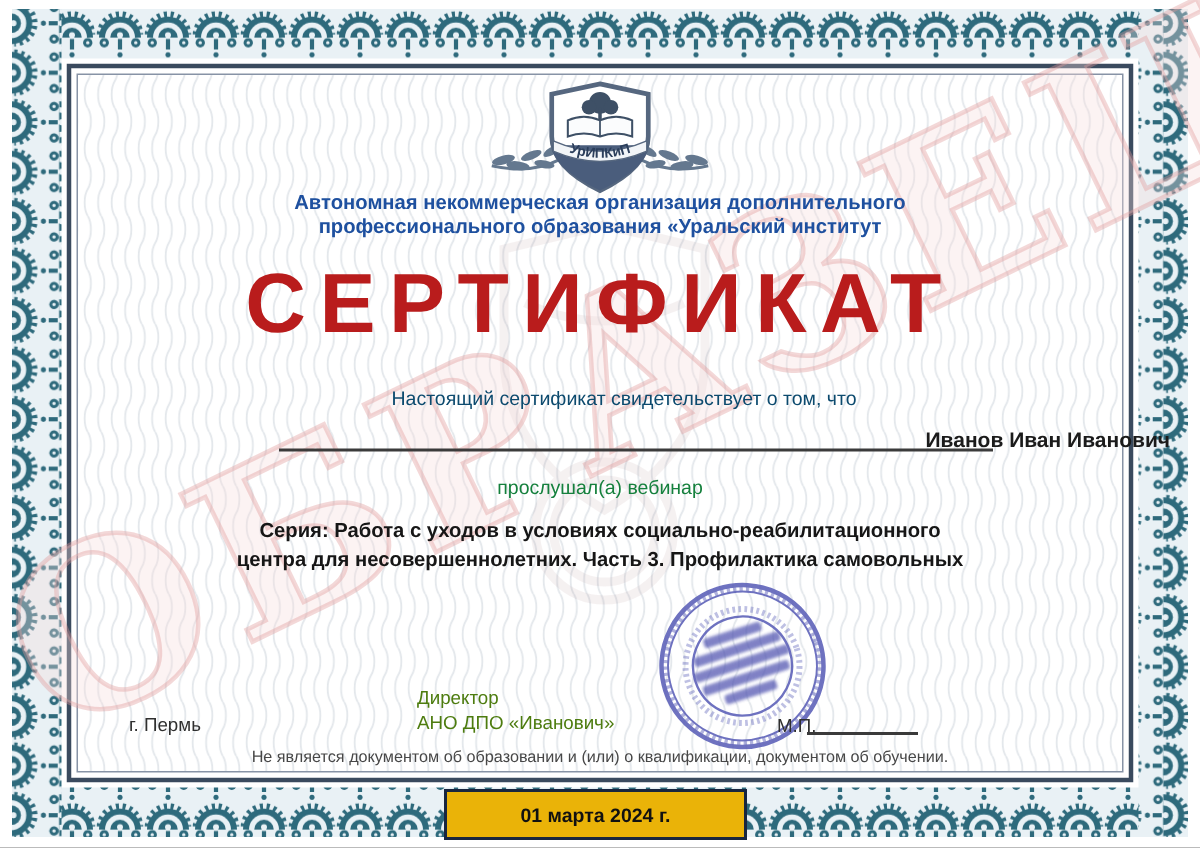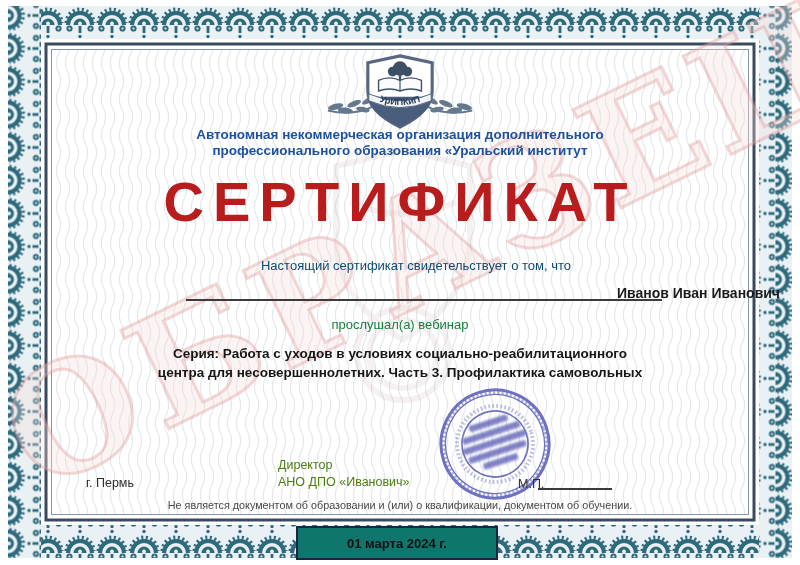--- a/index.html
+++ b/index.html
@@ -40,21 +40,21 @@
     font-size:13.5px; font-weight:bold; line-height:19px; color:#161616;
   }
   .stamp { left:437px; top:386px; z-index:3; opacity:0.88; }
   .city { left:62px; top:476px; font-size:12.5px; color:#2f2f2f; z-index:4;padding-left:24px; }
   .director { left:266px; top:457px; font-size:12.5px; line-height:16.5px; color:#4d7c0f; z-index:4;margin-left:12px; }
   .seal-label { left:518px; top:477px; font-size:12.5px; color:#2f2f2f; z-index:4; }
   .sig-line { left:538px; top:488px; width:74px; border-top:2px solid #3a3a3a; z-index:4; }
   .disclaimer { left:0; top:499px; width:800px; text-align:center; font-size:10.8px; color:#474747; z-index:4; }
   .date-box {
     left:296px; top:526px; width:198px; height:30px; z-index:6;
-    background:#0f766e; border:2px solid #18263f;
+    background:#eab308; border:2px solid #18263f;
     display:flex; align-items:center; justify-content:center;
     font-size:13px; font-weight:bold; color:#111111;
   }
 </style>
 </head>
 <body>
 
 <div class="page">
 
   <svg class="abs frame-svg" width="800" height="565" viewBox="0 0 800 565">

